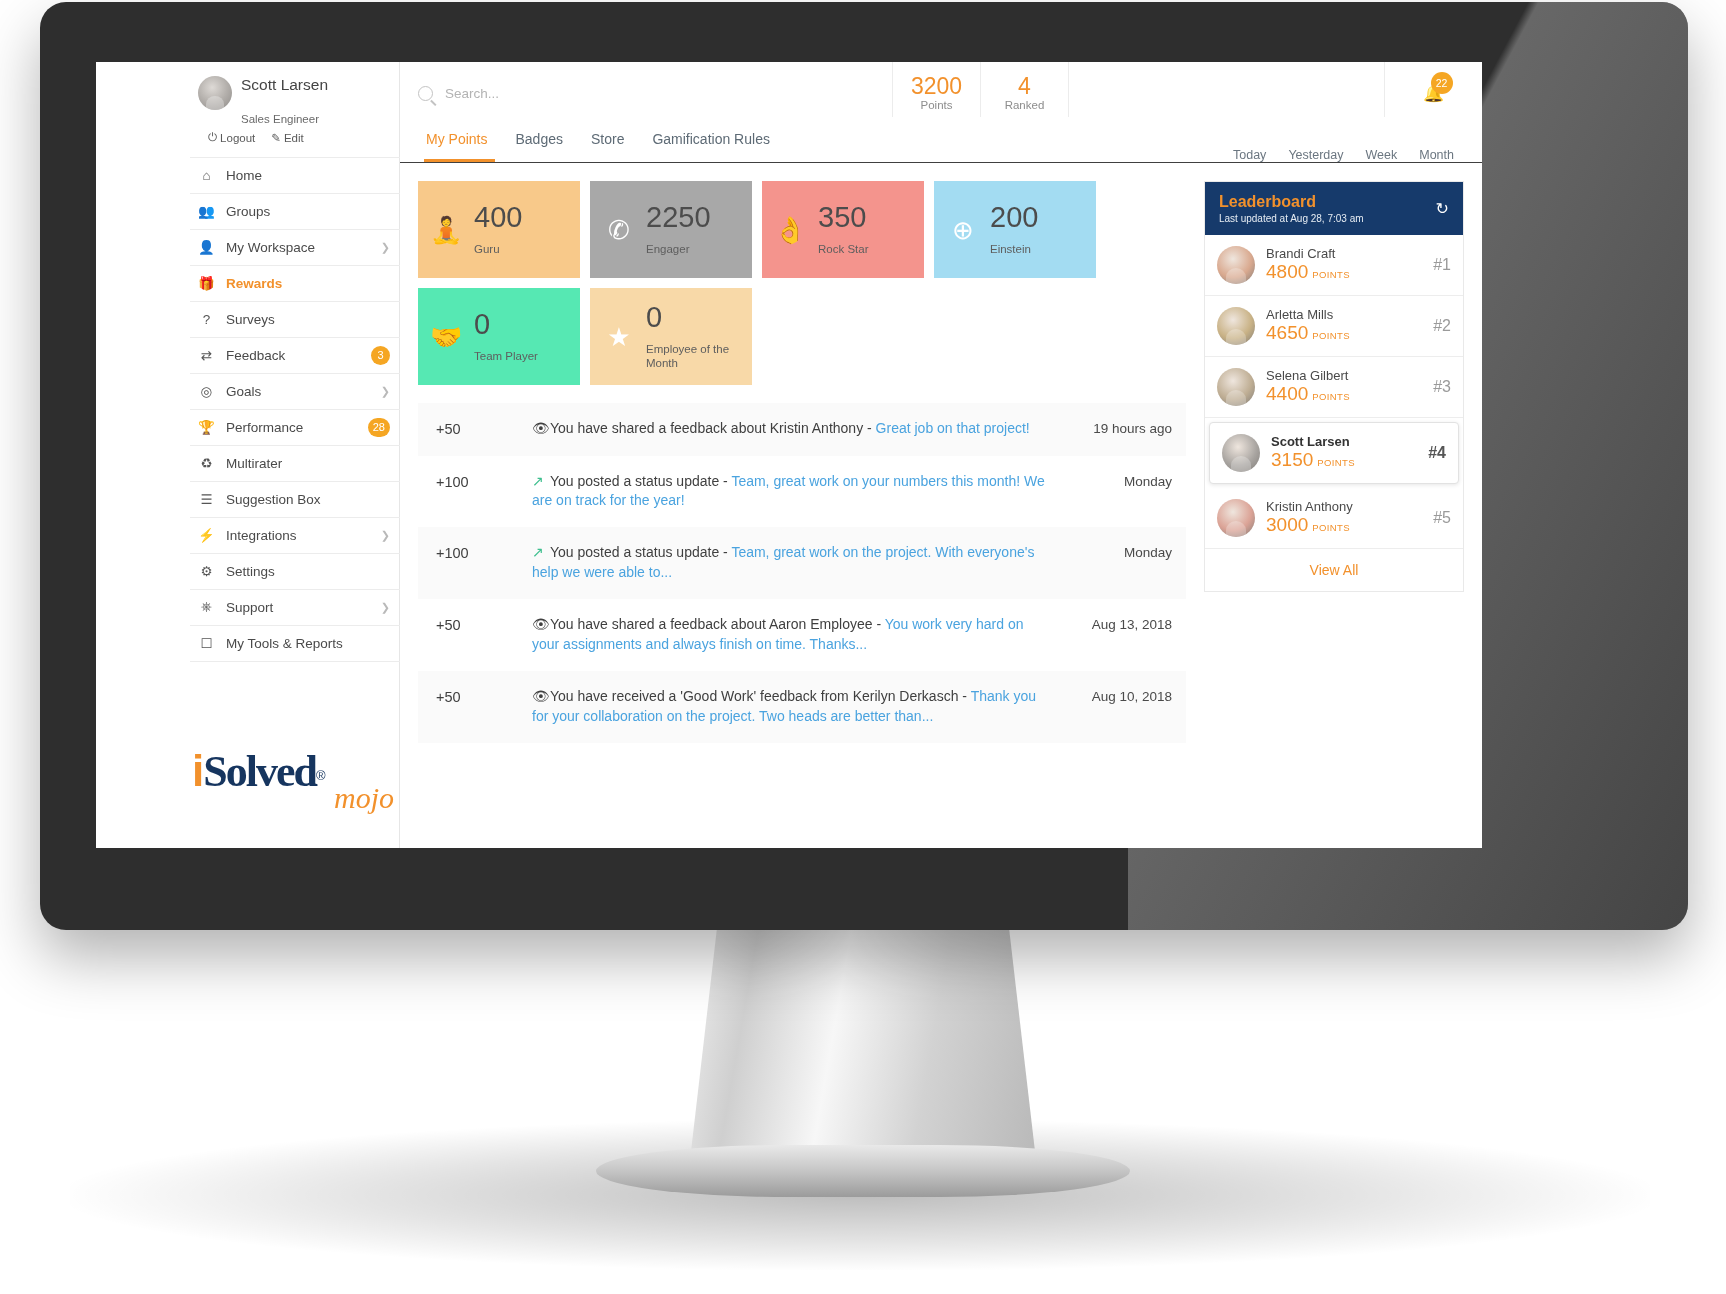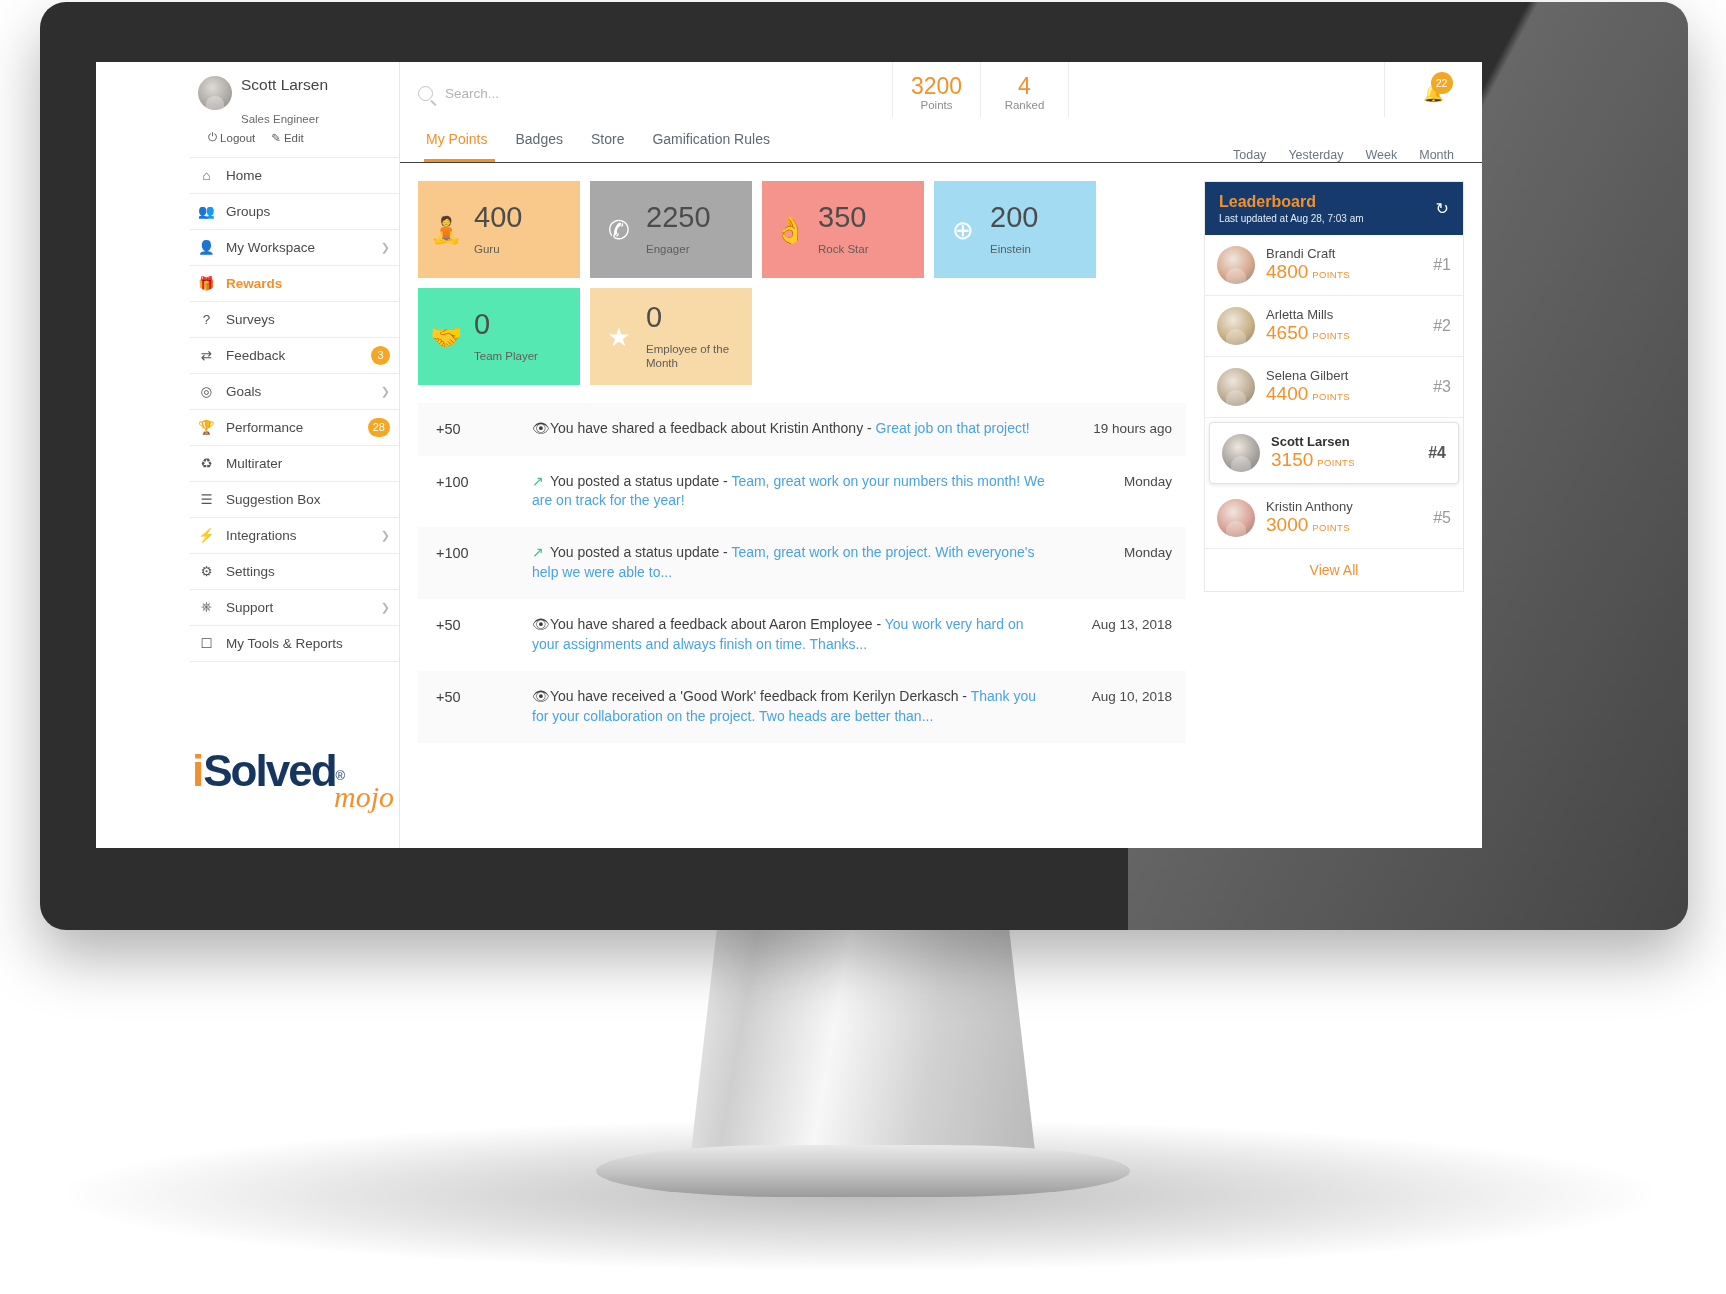--- a/index.html
+++ b/index.html
@@ -91,21 +91,21 @@
   .nav-label { flex: 1; }
   .chev { color: #b9b9b9; font-size: 11px; }
   .badge-pill {
     min-width: 19px; height: 19px; padding: 0 5px;
     border-radius: 10px; background: #f5a623; color: #fff;
     font-size: 11px; display: inline-flex; align-items: center; justify-content: center;
   }
 
   .logo-wrap { margin-top: 84px; padding-left: 2px; }
   .logo-i { font-size: 44px; color: #f2912c; font-weight: 700; font-family: "Liberation Sans", sans-serif; letter-spacing: -1px; }
-  .logo-solved { font-size: 44px; color: #16355f; font-weight: 700; letter-spacing: -2px; }
+  .logo-solved { font-size: 44px; color: #16355f; font-weight: 700; letter-spacing: -2px; font-family: Liberation Serif, serif; }
   .logo-reg { font-size: 13px; color: #16355f; vertical-align: super; }
   .logo-mojo { font-size: 30px; color: #f2912c; font-style: italic; font-family: "Liberation Serif", serif; text-align: right; margin-top: -16px; padding-right: 6px; }
 
   
   .topbar {
     position: absolute; left: 304px; top: 0; right: 0; height: 63px;
     background: #fff; border-bottom: 1px solid #e9e9e9;
     display: flex; align-items: stretch;
   }
   .search-box { flex: 1; display: flex; align-items: center; gap: 12px; padding-left: 18px; }

